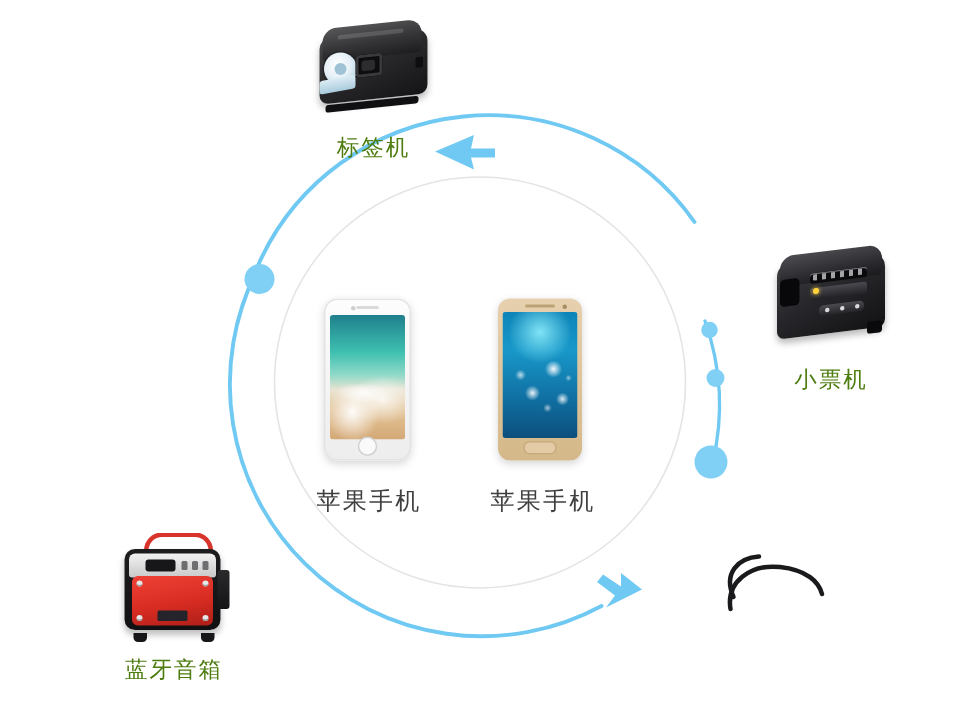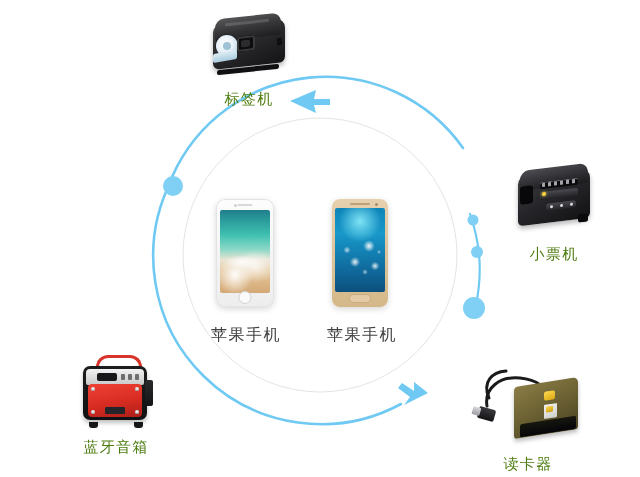--- a/index.html
+++ b/index.html
@@ -382,30 +382,20 @@
           <i></i>
           <i></i>
           <i></i>
         </span>
       <span class="rp-side"></span>
       <span class="rp-port2"></span>
     </div>
     <div class="caption" style="margin-top:12px;">小票机</div>
   </div>
 
-  <div class="node" style="left:468px;top:368px;">
-    <div class="art cr">
-      <span class="cr-body"></span>
-      <span class="cr-chip"></span>
-      <span class="cr-card"></span>
-      <span class="cr-slot"></span>
-      <span class="cr-usb"></span>
-    </div>
-    <div class="caption" style="margin-top:0px;">读卡器</div>
-  </div>
 
   <div class="node" style="left:77px;top:354px;align-items:center;">
     <div class="art bs">
       <span class="bs-handle"></span>
       <span class="bs-shell"></span>
       <span class="bs-side"></span>
       <span class="bs-panel"></span>
       <span class="bs-screen"></span>
       <span class="bs-knobs">
           <i></i>

